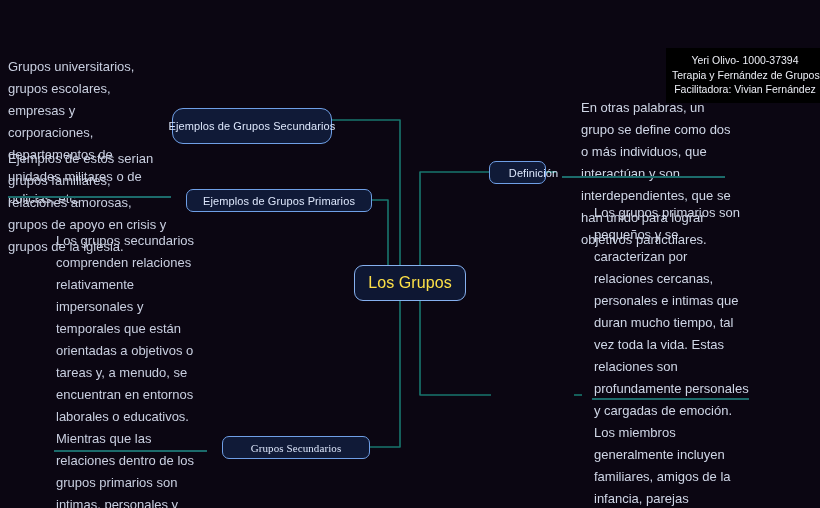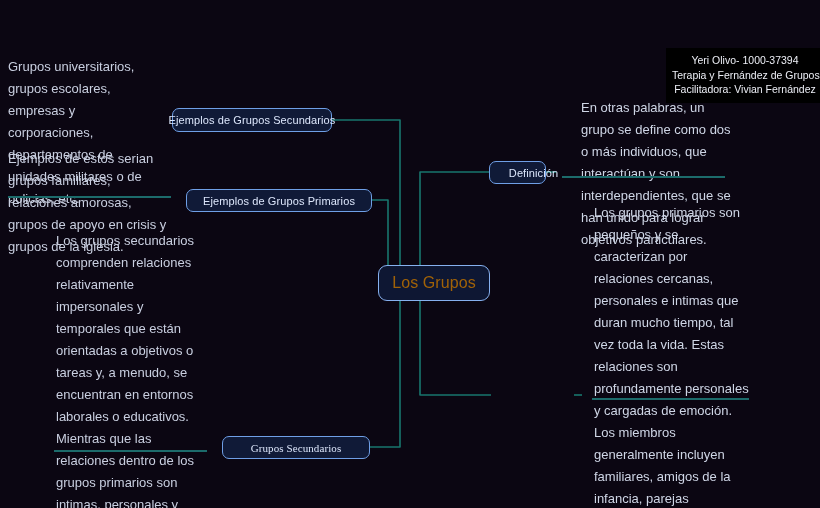--- a/index.html
+++ b/index.html
@@ -54,22 +54,21 @@
     justify-content: center;
     font-size: 11px;
     letter-spacing: 0.1px;
     white-space: nowrap;
   }
   .node.central {
     background: #0e1733;
     border: 1.8px solid #86b0ef;
     border-radius: 9px;
     font-size: 16px;
-    color: #a16207;
-    margin-left: 24px;
+    color: #fde047;
   }
 
   
   .note {
     position: absolute;
     color: #c9cfe0;
     font-size: 13px;
     line-height: 22px;
   }
   .note.light {
@@ -110,21 +109,21 @@
   <div class="credit-box">
     <div class="credit-line">Yeri Olivo- 1000-37394</div>
     <div class="credit-line">Terapia y Fernández de Grupos</div>
     <div class="credit-line">Facilitadora: Vivian Fernández</div>
   </div>
 
   <div class="node central" style="left:354px; top:265px; width:112px; height:36px;">
     <span>Los Grupos</span>
   </div>
 
-  <div class="node" style="left:172px; top:108px; width:160px; height:24px;">
+  <div class="node" style="left:172px; top:108px; width:160px; height:36px;border-radius:11px;">
     <span>Ejemplos de Grupos Secundarios</span>
   </div>
 
   <div class="node" style="left:186px; top:189px; width:186px; height:23px;">
     <span>Ejemplos de Grupos Primarios</span>
   </div>
 
   <div class="node" style="left:222px; top:436px; width:148px; height:23px;font-family:Liberation Serif, serif;">
     <span>Grupos Secundarios</span>
   </div>

